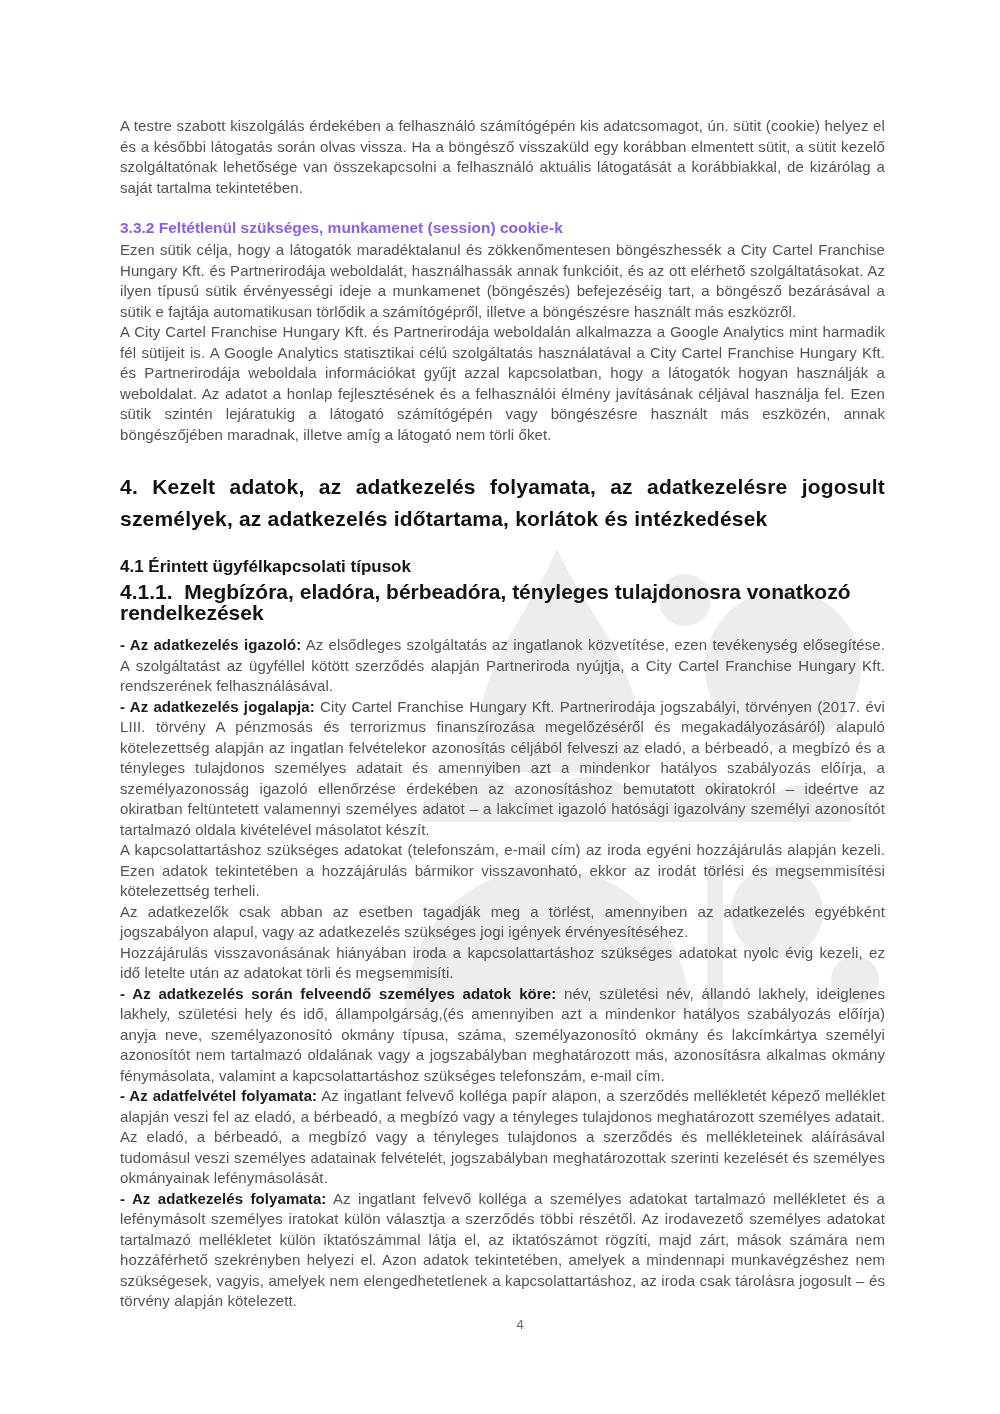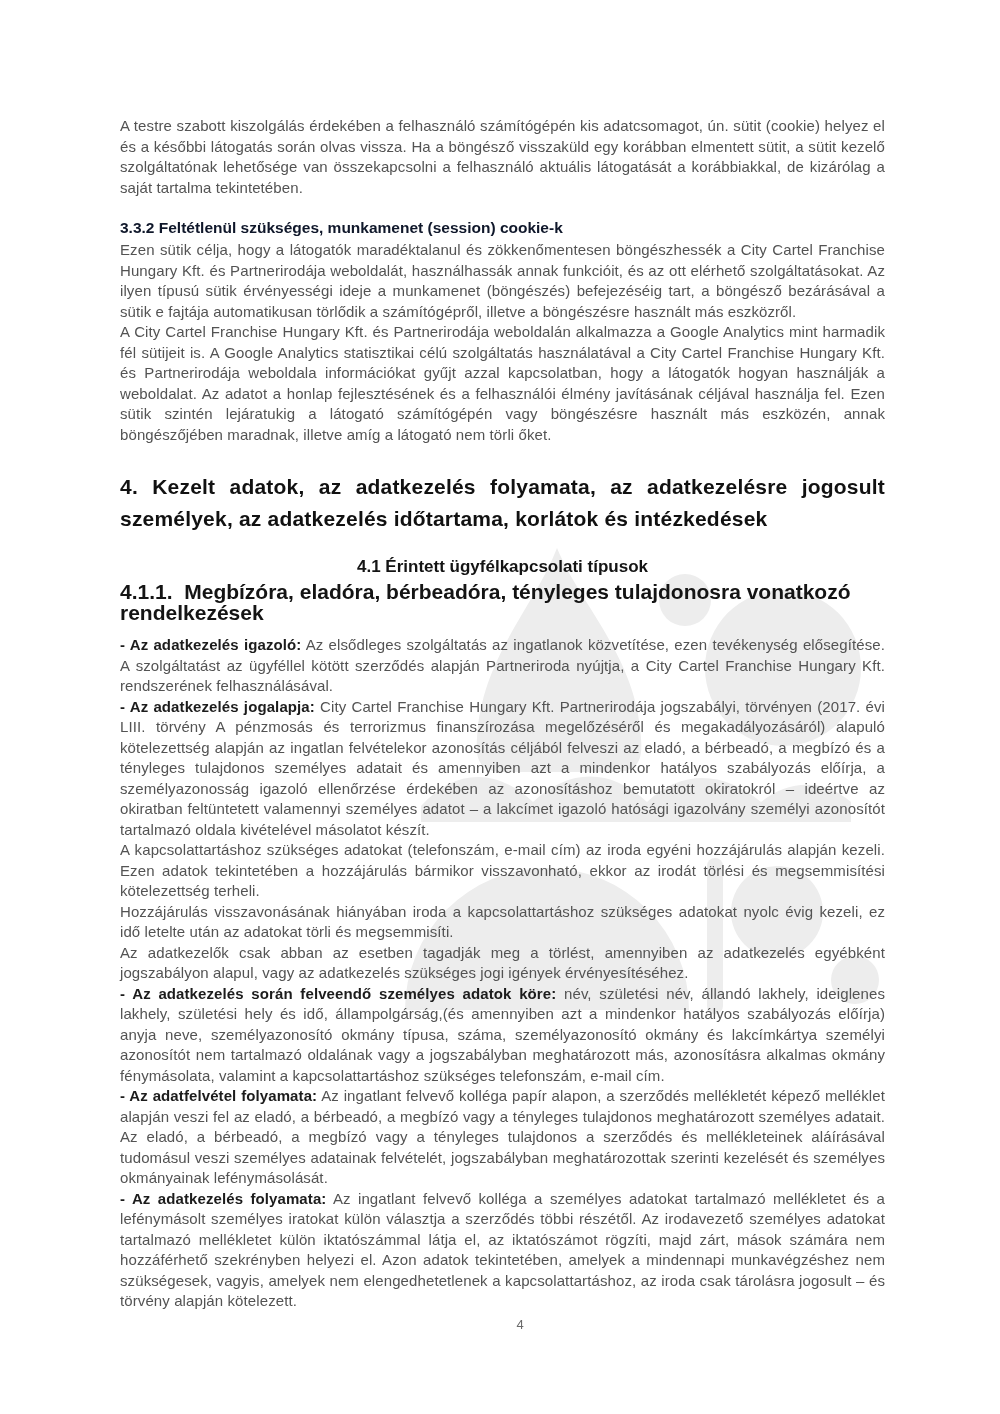--- a/index.html
+++ b/index.html
@@ -35,41 +35,40 @@
     text-align:justify;
     letter-spacing:0.1px;
   }
   .content p b{
     color:#1c1c1c;
     font-weight:bold;
   }
   .h3{
     font-size:15.5px;
     font-weight:bold;
-    color:#0f172a;
+    color:#8b5cf6;
     margin:20px 0 2px 0;
     line-height:20px;
   }
   .h1{
     font-size:21px;
     font-weight:bold;
     color:#111111;
     line-height:32px;
     margin:26px 0 12px 0;
     text-align:justify;
     text-align-last:left;
     letter-spacing:0.2px;
   }
   .h2{
     font-size:17px;
     font-weight:bold;
     color:#141414;
     margin:20px 0 0 0;
     line-height:24px;
-    text-align:center;
   }
   .h4{
     font-size:21px;
     font-weight:bold;
     color:#141414;
     margin:2px 0 12px 0;
     line-height:21px;
     white-space:pre-wrap;
   }
   .footer{
@@ -113,21 +112,21 @@
       <p class="p">A testre szabott kiszolgálás érdekében a felhasználó számítógépén kis adatcsomagot, ún. sütit (cookie) helyez el és a későbbi látogatás során olvas vissza. Ha a böngésző visszaküld egy korábban elmentett sütit, a sütit kezelő szolgáltatónak lehetősége van összekapcsolni a felhasználó aktuális látogatását a korábbiakkal, de kizárólag a saját tartalma tekintetében.</p>
       <div class="h3">3.3.2 Feltétlenül szükséges, munkamenet (session) cookie-k</div>
       <p class="p">Ezen sütik célja, hogy a látogatók maradéktalanul és zökkenőmentesen böngészhessék a City Cartel Franchise Hungary Kft. és Partnerirodája weboldalát, használhassák annak funkcióit, és az ott elérhető szolgáltatásokat. Az ilyen típusú sütik érvényességi ideje a munkamenet (böngészés) befejezéséig tart, a böngésző bezárásával a sütik e fajtája automatikusan törlődik a számítógépről, illetve a böngészésre használt más eszközről.</p>
       <p class="p">A City Cartel Franchise Hungary Kft. és Partnerirodája weboldalán alkalmazza a Google Analytics mint harmadik fél sütijeit is. A Google Analytics statisztikai célú szolgáltatás használatával a City Cartel Franchise Hungary Kft. és Partnerirodája weboldala információkat gyűjt azzal kapcsolatban, hogy a látogatók hogyan használják a weboldalat. Az adatot a honlap fejlesztésének és a felhasználói élmény javításának céljával használja fel. Ezen sütik szintén lejáratukig a látogató számítógépén vagy böngészésre használt más eszközén, annak böngészőjében maradnak, illetve amíg a látogató nem törli őket.</p>
       <div class="h1">4. Kezelt adatok, az adatkezelés folyamata, az adatkezelésre jogosult személyek, az adatkezelés időtartama, korlátok és intézkedések</div>
       <div class="h2">4.1 Érintett ügyfélkapcsolati típusok</div>
       <div class="h4">4.1.1.  Megbízóra, eladóra, bérbeadóra, tényleges tulajdonosra vonatkozó rendelkezések</div>
       <p class="p"><b>- Az adatkezelés igazoló:</b><span> Az elsődleges szolgáltatás az ingatlanok közvetítése, ezen tevékenység elősegítése. A szolgáltatást az ügyféllel kötött szerződés alapján Partneriroda nyújtja, a City Cartel Franchise Hungary Kft. rendszerének felhasználásával.</span></p>
       <p class="p"><b>- Az adatkezelés jogalapja:</b><span> City Cartel Franchise Hungary Kft. Partnerirodája jogszabályi, törvényen (2017. évi LIII. törvény A pénzmosás és terrorizmus finanszírozása megelőzéséről és megakadályozásáról) alapuló kötelezettség alapján az ingatlan felvételekor azonosítás céljából felveszi az eladó, a bérbeadó, a megbízó és a tényleges tulajdonos személyes adatait és amennyiben azt a mindenkor hatályos szabályozás előírja, a személyazonosság igazoló ellenőrzése érdekében az azonosításhoz bemutatott okiratokról – ideértve az okiratban feltüntetett valamennyi személyes adatot – a lakcímet igazoló hatósági igazolvány személyi azonosítót tartalmazó oldala kivételével másolatot készít.</span></p>
       <p class="p">A kapcsolattartáshoz szükséges adatokat (telefonszám, e-mail cím) az iroda egyéni hozzájárulás alapján kezeli. Ezen adatok tekintetében a hozzájárulás bármikor visszavonható, ekkor az irodát törlési és megsemmisítési kötelezettség terheli.</p>
+      <p class="p">Az adatkezelők csak abban az esetben tagadják meg a törlést, amennyiben az adatkezelés egyébként jogszabályon alapul, vagy az adatkezelés szükséges jogi igények érvényesítéséhez.</p>
       <p class="p">Hozzájárulás visszavonásának hiányában iroda a kapcsolattartáshoz szükséges adatokat nyolc évig kezeli, ez idő letelte után az adatokat törli és megsemmisíti.</p>
-      <p class="p">Az adatkezelők csak abban az esetben tagadják meg a törlést, amennyiben az adatkezelés egyébként jogszabályon alapul, vagy az adatkezelés szükséges jogi igények érvényesítéséhez.</p>
       <p class="p"><b>- Az adatkezelés során felveendő személyes adatok köre:</b><span> név, születési név, állandó lakhely, ideiglenes lakhely, születési hely és idő, állampolgárság,(és amennyiben azt a mindenkor hatályos szabályozás előírja) anyja neve, személyazonosító okmány típusa, száma, személyazonosító okmány és lakcímkártya személyi azonosítót nem tartalmazó oldalának vagy a jogszabályban meghatározott más, azonosításra alkalmas okmány fénymásolata, valamint a kapcsolattartáshoz szükséges telefonszám, e-mail cím.</span></p>
       <p class="p"><b>- Az adatfelvétel folyamata:</b><span> Az ingatlant felvevő kolléga papír alapon, a szerződés mellékletét képező melléklet alapján veszi fel az eladó, a bérbeadó, a megbízó vagy a tényleges tulajdonos meghatározott személyes adatait. Az eladó, a bérbeadó, a megbízó vagy a tényleges tulajdonos a szerződés és mellékleteinek aláírásával tudomásul veszi személyes adatainak felvételét, jogszabályban meghatározottak szerinti kezelését és személyes okmányainak lefénymásolását.</span></p>
       <p class="p"><b>- Az adatkezelés folyamata:</b><span> Az ingatlant felvevő kolléga a személyes adatokat tartalmazó mellékletet és a lefénymásolt személyes iratokat külön választja a szerződés többi részétől. Az irodavezető személyes adatokat tartalmazó mellékletet külön iktatószámmal látja el, az iktatószámot rögzíti, majd zárt, mások számára nem hozzáférhető szekrényben helyezi el. Azon adatok tekintetében, amelyek a mindennapi munkavégzéshez nem szükségesek, vagyis, amelyek nem elengedhetetlenek a kapcsolattartáshoz, az iroda csak tárolásra jogosult – és törvény alapján kötelezett.</span></p>
     </main>
 
   <div class="footer">4</div>
 </div>
 
 </body></html>

